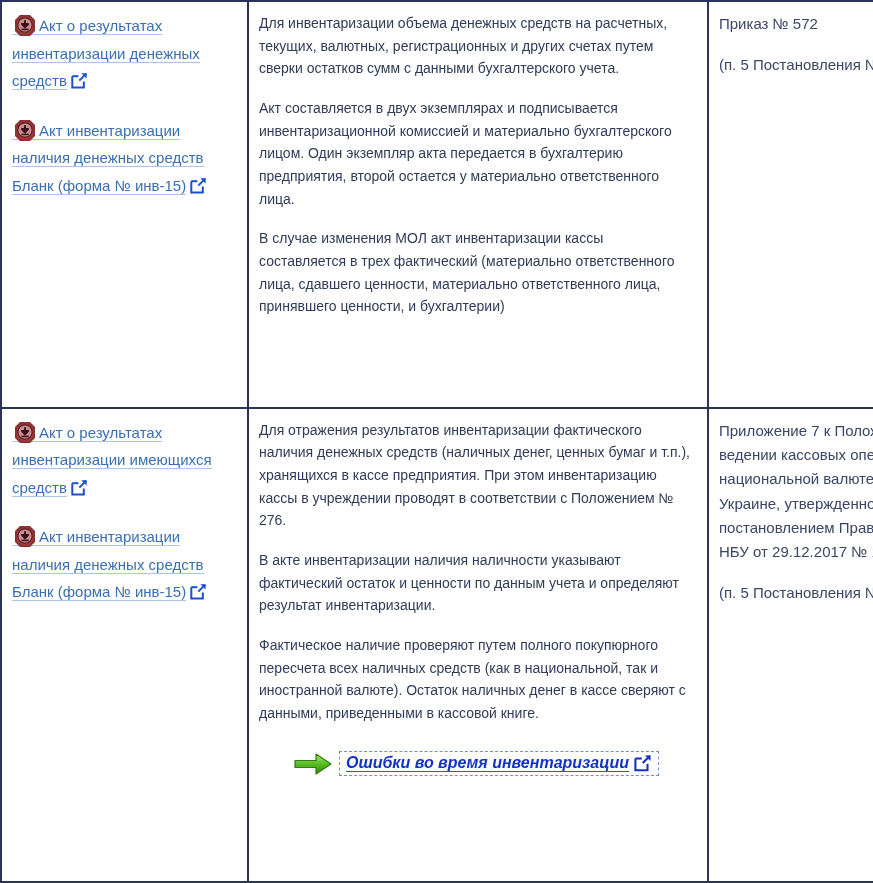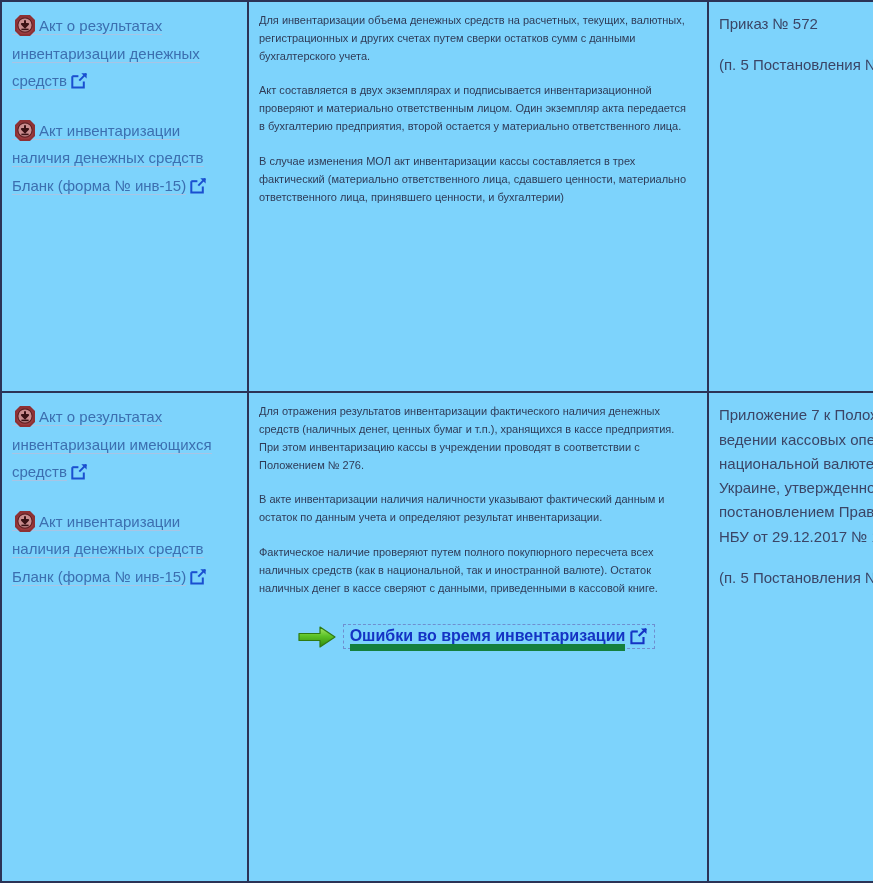--- a/index.html
+++ b/index.html
@@ -16,21 +16,21 @@
 
   .doc-table {
     width: 873px;
     height: 883px;
     border-collapse: collapse;
     table-layout: fixed;
     background: #e2e7f9;
   }
   .doc-table td {
     border: 2px solid #2b3356;
-    background: #7dd3fc;
+    background: #ffffff;
     vertical-align: top;
     padding: 10px 14px 12px 10px;
   }
 
   .col-docs   { width: 221px; }
   .col-desc   { width: 434px; padding-left: 14px; padding-right: 18px; }
   .col-basis  { width: 218px; padding-left: 14px; padding-right: 12px; }
 
   
   .doc-link-block {
@@ -59,21 +59,21 @@
     display: inline-block;
     width: 17px;
     height: 17px;
     vertical-align: -3px;
     margin-left: 4px;
   }
 
   
   .para {
     color: #2f3b57;
-    font-size: 11px;
+    font-size: 14px;
     line-height: 1.62;
     margin: 0 0 17px 0;
   }
   .para:last-child { margin-bottom: 0; }
 
   
   .basis-line {
     color: #3b4566;
     font-size: 15px;
     line-height: 1.62;
@@ -102,21 +102,22 @@
     display: inline-block;
     border: 1px dashed #6f8fd0;
     padding: 2px 6px 3px 6px;
     color: #1433c4;
     font-size: 16px;
     font-weight: bold;
     text-decoration: none;
     white-space: nowrap;
   }
   .cta-link .cta-text {
-    border-bottom: 7px solid #15803d;
+    border-bottom: 1px solid #15803d;
+    font-style: italic;
   }
   .cta-ext {
     display: inline-block;
     width: 18px;
     height: 18px;
     vertical-align: -4px;
     margin-left: 5px;
   }
 </style>
 </head>
@@ -156,21 +157,21 @@
                 <path d="M1.3 4.2 L7.4 4.2" fill="none" stroke="#1a4fd0" stroke-width="2"></path>
                 <path d="M8.3 8.6 L15.2 1.6" fill="none" stroke="#1a4fd0" stroke-width="2"></path>
                 <path d="M10.3 1.3 L15.6 1.3 L15.6 6.6 Z" fill="#1a4fd0"></path>
               </svg></span>
         </div>
 
       </td>
 
       <td class="col-desc">
         <p class="para">Для инвентаризации объема денежных средств на расчетных, текущих, валютных, регистрационных и других счетах путем сверки остатков сумм с данными бухгалтерского учета.</p>
-        <p class="para">Акт составляется в двух экземплярах и подписывается инвентаризационной проверяют и материально ответственным лицом.  Один экземпляр акта передается в бухгалтерию предприятия, второй остается у материально ответственного лица.</p>
+        <p class="para">Акт составляется в двух экземплярах и подписывается инвентаризационной комиссией и материально бухгалтерского лицом.  Один экземпляр акта передается в бухгалтерию предприятия, второй остается у материально ответственного лица.</p>
         <p class="para">В случае изменения МОЛ акт инвентаризации кассы составляется в трех фактический (материально ответственного лица, сдавшего ценности, материально ответственного лица, принявшего ценности, и бухгалтерии)</p>
       </td>
 
       <td class="col-basis">
         <p class="basis-line">Приказ № 572</p>
         <p class="basis-line">(п. 5 Постановления № 241)</p>
       </td>
 
     </tr>
 
@@ -205,21 +206,21 @@
                 <path d="M1.3 4.2 L7.4 4.2" fill="none" stroke="#1a4fd0" stroke-width="2"></path>
                 <path d="M8.3 8.6 L15.2 1.6" fill="none" stroke="#1a4fd0" stroke-width="2"></path>
                 <path d="M10.3 1.3 L15.6 1.3 L15.6 6.6 Z" fill="#1a4fd0"></path>
               </svg></span>
         </div>
 
       </td>
 
       <td class="col-desc">
         <p class="para">Для отражения результатов инвентаризации фактического наличия денежных средств (наличных денег, ценных бумаг и т.п.), хранящихся в кассе предприятия.  При этом инвентаризацию кассы в учреждении проводят в соответствии с Положением № 276.</p>
-        <p class="para">В акте инвентаризации наличия наличности указывают фактический данным и остаток по данным учета и определяют результат инвентаризации.</p>
+        <p class="para">В акте инвентаризации наличия наличности указывают фактический остаток и ценности по данным учета и определяют результат инвентаризации.</p>
         <p class="para">Фактическое наличие проверяют путем полного покупюрного пересчета всех наличных средств (как в национальной, так и иностранной валюте).  Остаток наличных денег в кассе сверяют с данными, приведенными в кассовой книге.</p>
 
         <div class="cta-row">
           <span class="cta-wrap">
             <span class="cta-arrow"><svg viewBox="0 0 40 26" width="40" height="26" xmlns="http://www.w3.org/2000/svg">
                   <defs>
                     <linearGradient id="gA" x1="0" y1="0" x2="0" y2="1">
                       <stop offset="0" stop-color="#a8e86a"></stop>
                       <stop offset="0.45" stop-color="#5cc227"></stop>
                       <stop offset="1" stop-color="#2f8a0c"></stop>

